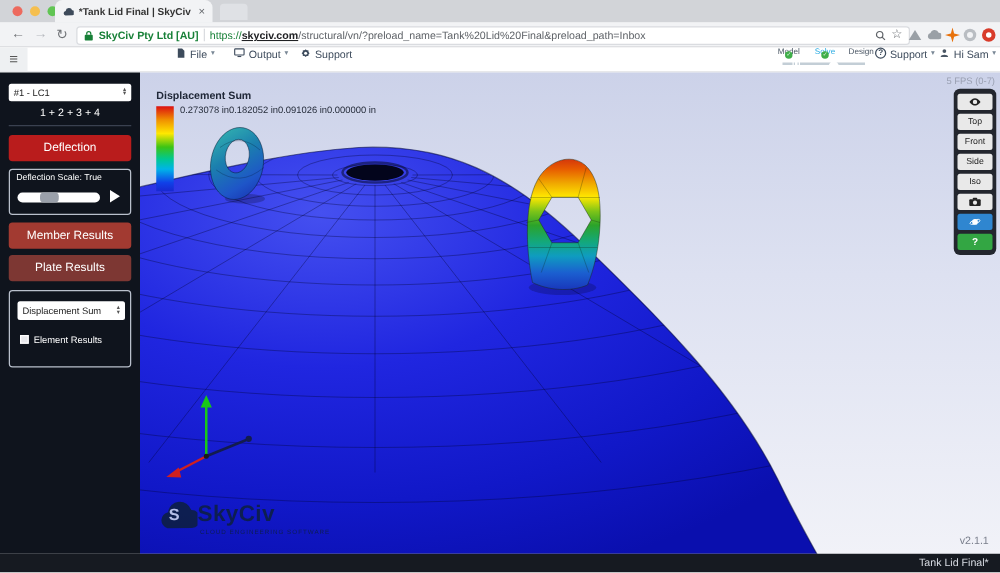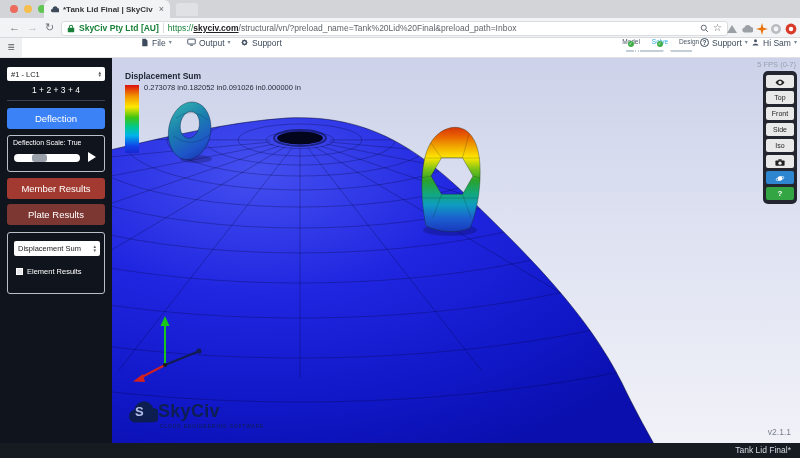--- a/index.html
+++ b/index.html
@@ -85,21 +85,21 @@
     padding:0 4px; }
   .lc-select .val { flex:1; font-size:7.5px; color:#222; }
   .stepper-ud { display:flex; flex-direction:column; line-height:3.5px; font-size:5px;
     color:#555; }
   .combo { position:absolute; left:0; top:27px; width:112px; text-align:center;
     color:#fff; font-size:8.5px; }
   .side-div { position:absolute; left:7px; top:42px; width:98px; height:1px;
     background:#3a4150; }
   .side-btn { position:absolute; left:7px; width:98px; height:21px; border:none;
     border-radius:3px; color:#fff; font-size:9.5px; font-family:inherit; }
-  .btn-deflection { top:50px; background:#3b82f6; }
+  .btn-deflection { top:50px; background:#b91c1c; }
   .btn-member { top:120px; background:#a23a31; }
   .btn-plate { top:146px; background:#7d3733; }
   .scale-box { position:absolute; left:7px; top:77px; width:98px; height:37px;
     border:1px solid #b9c0cc; border-radius:3px; }
   .scale-lbls { position:absolute; left:5px; top:3px; font-size:7px; color:#fff; }
   .track { position:absolute; left:6px; top:18px; width:66px; height:8px;
     background:#fff; border-radius:4px; }
   .handle { position:absolute; left:18px; top:0; width:15px; height:8px;
     background:#9aa0aa; border-radius:3px; }
   .play { position:absolute; right:8px; top:16px; width:0; height:0;

